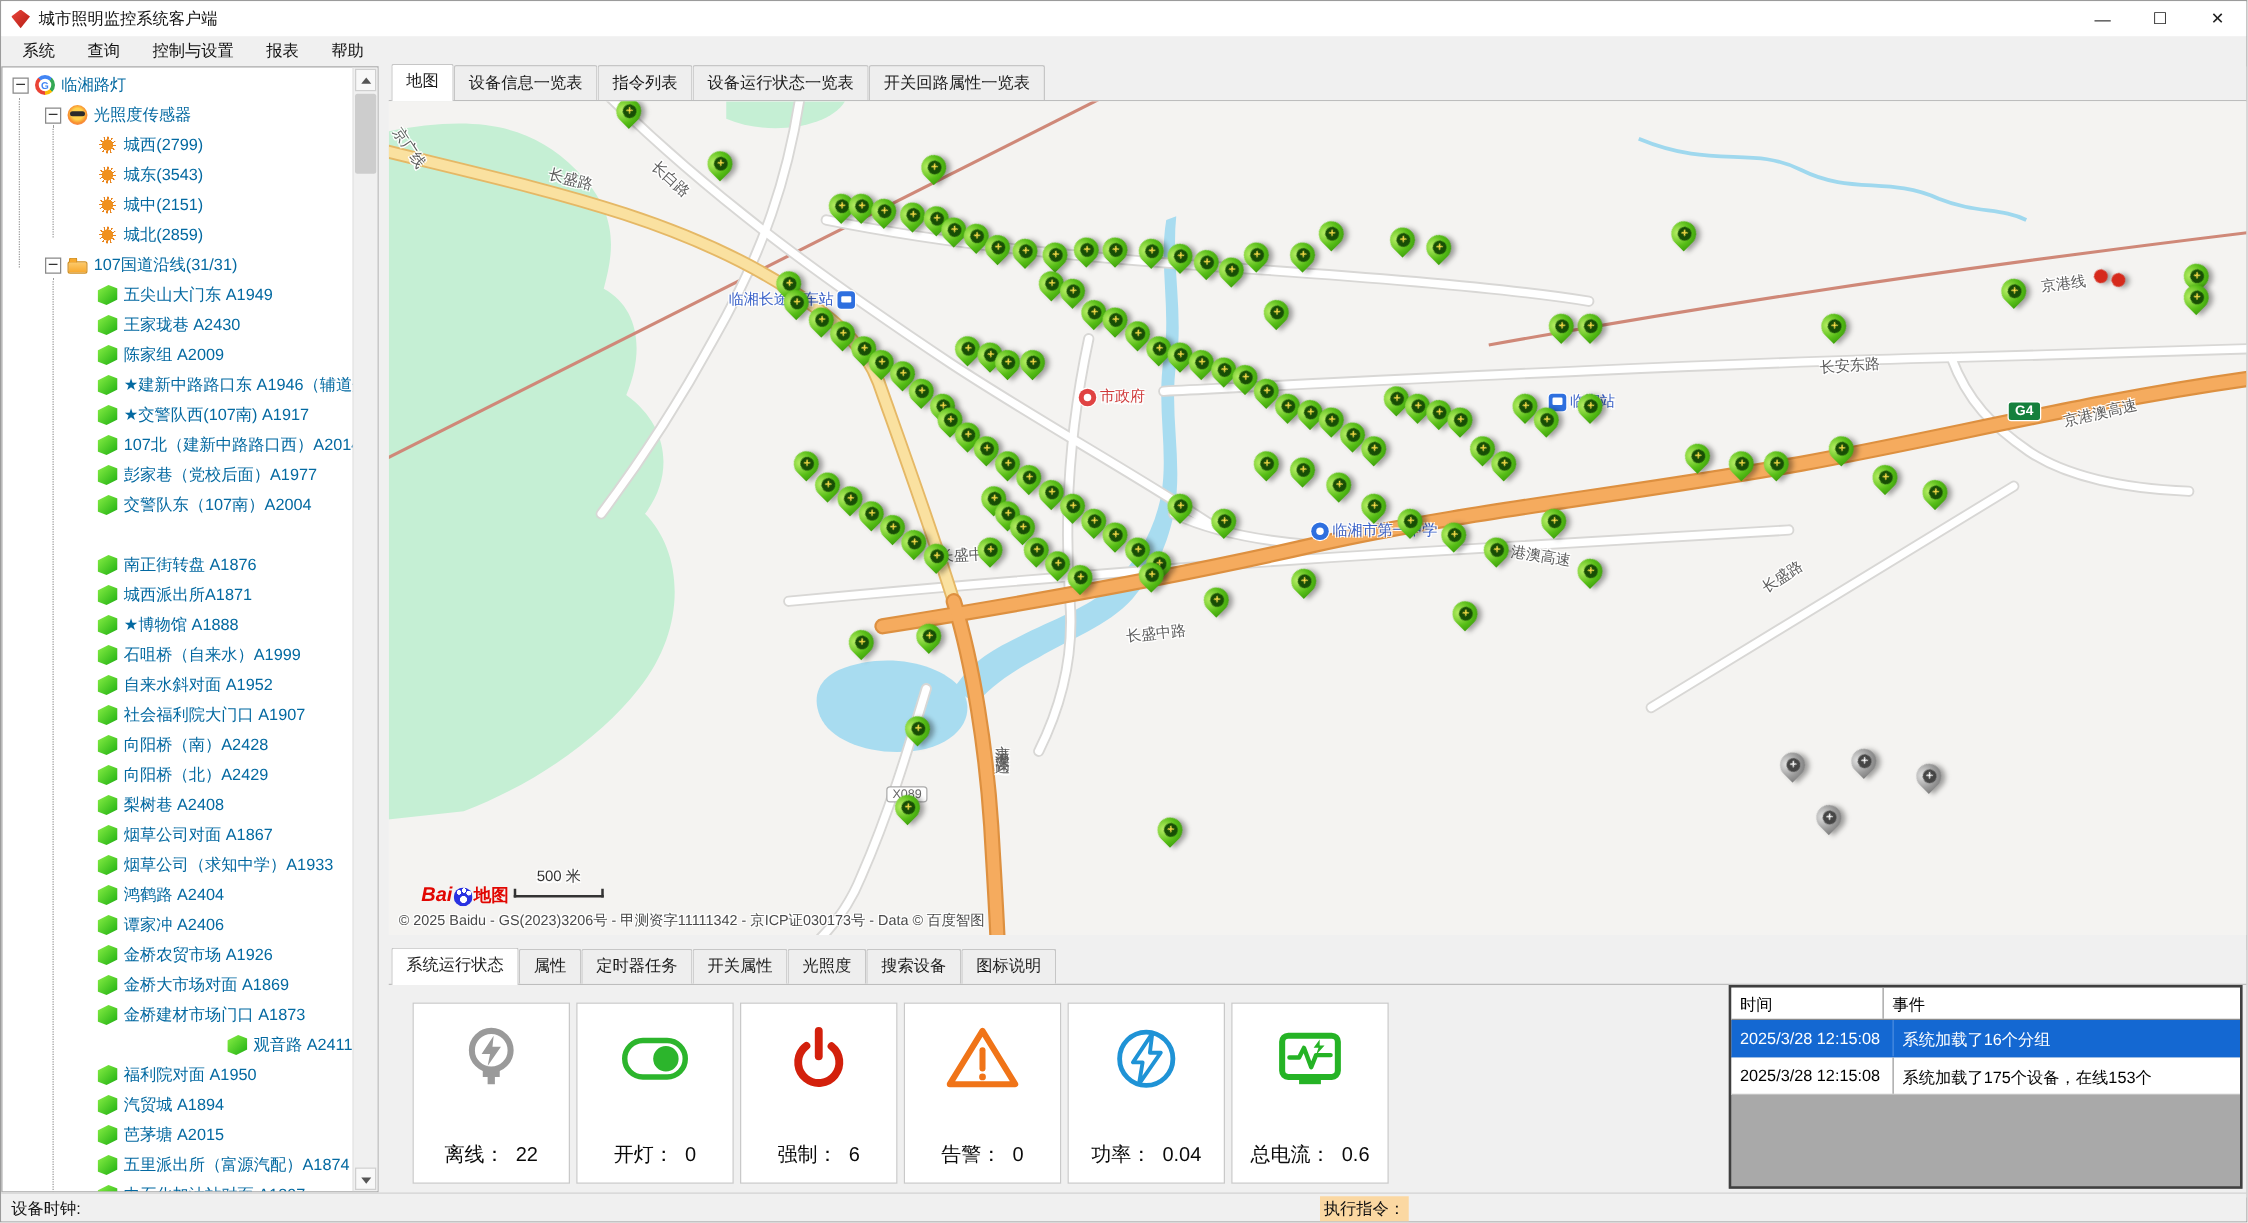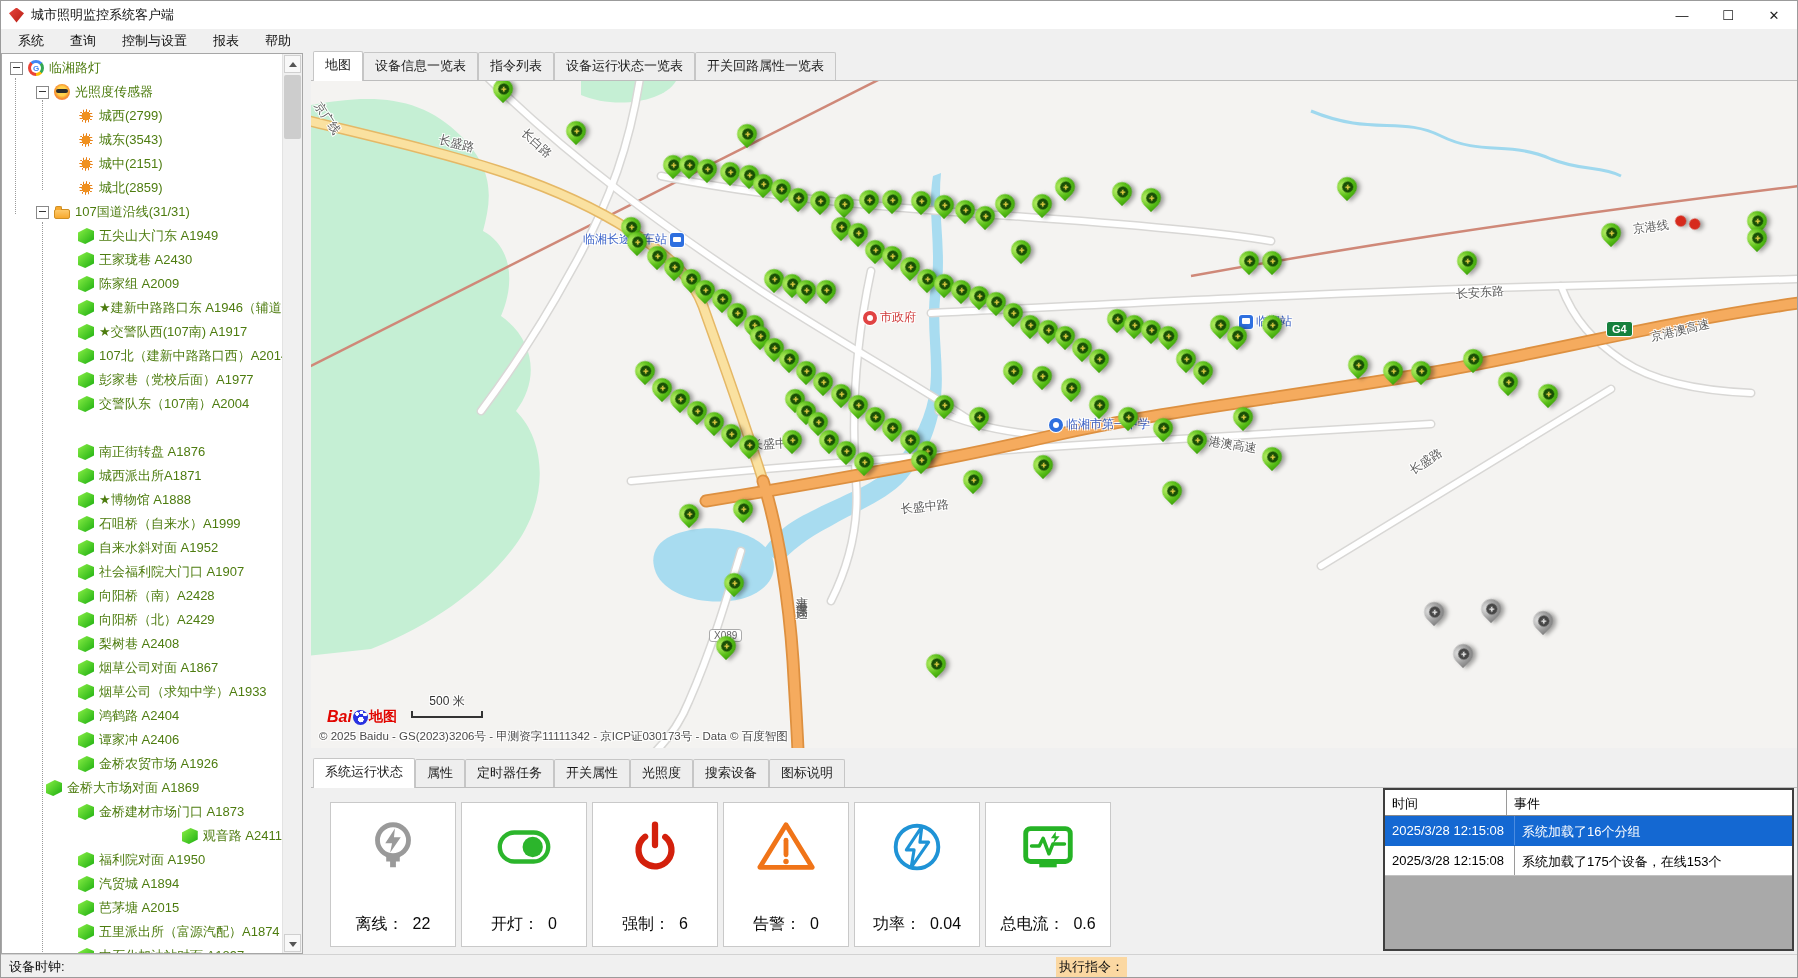--- a/index.html
+++ b/index.html
@@ -11,21 +11,21 @@
   .title{font-size:13px;color:#111;margin-left:7px}
   .win-btns{margin-left:auto;display:flex;height:100%}
   .win-btn{width:46px;display:flex;align-items:center;justify-content:center;font-size:13px;color:#222}
   
   .menubar{height:24px;background:#f0f0f0;display:flex;align-items:center;padding-left:4px;flex:none}
   .menu-item{font-size:13px;color:#111;padding:3px 13px}
   
   .main{flex:1;display:flex;background:#f0f0f0;min-height:0}
   .tree-panel{width:302px;flex:none;background:#fff;border:1px solid #a7a7a7;box-sizing:border-box;display:flex;overflow:hidden}
   .tree{flex:1;position:relative;padding-top:2px;overflow:hidden}
-  .trow{height:24px;display:flex;align-items:center;font-size:13px;color:#4d7c0f;white-space:nowrap;position:relative}
+  .trow{height:24px;display:flex;align-items:center;font-size:13px;color:#0369a1;white-space:nowrap;position:relative}
   .trow .lbl{margin-left:5px}
   .ebox{width:11px;height:11px;border:1px solid #898989;background:#fff;position:relative;flex:none;margin-right:5px}
   .ebox::after{content:"";position:absolute;left:2px;right:2px;top:4px;height:1px;background:#333}
   .ti{width:16px;height:16px;display:inline-block;position:relative;flex:none}
   .ti-g{border-radius:50%;background:conic-gradient(from -45deg,#4285f4 0 25%,#34a853 0 50%,#fbbc05 0 62%,#ea4335 0 100%)}
   .ti-g::after{content:"G";position:absolute;inset:3px;background:#fff;border-radius:50%;color:#4285f4;font-size:8px;font-weight:bold;display:flex;align-items:center;justify-content:center}
   .ti-sensor{border-radius:50%;background:radial-gradient(circle at 50% 45%,#ffd24d 0 38%,#f78f2e 62%,#ff7f9e 100%)}
   .ti-sensor::after{content:"";position:absolute;left:2px;right:2px;top:5px;height:4px;background:#2b2b2b;border-radius:2px}
   .ti-sun{border-radius:50%;background:radial-gradient(circle at 50% 50%,#f0911f 0 38%,rgba(240,145,31,0) 42%)}
   .ti-sun::after{content:"";position:absolute;inset:1px;border-radius:50%;background:repeating-conic-gradient(#e8831a 0deg 9deg,rgba(0,0,0,0) 9deg 30deg);mask:radial-gradient(circle,transparent 0 40%,#000 42%);-webkit-mask:radial-gradient(circle,transparent 0 40%,#000 42%)}
@@ -64,21 +64,21 @@
     text-shadow:1px 1px 0 #fff,-1px -1px 0 #fff,1px -1px 0 #fff,-1px 1px 0 #fff}
   .poi.red{color:#d03a3a}
   .ico{width:14px;height:14px;border-radius:3px;background:#2e6fdf;flex:none;position:relative;box-shadow:0 0 0 1px #fff}
   .ico::after{content:"";position:absolute;left:3px;top:4px;width:8px;height:5px;background:#fff;border-radius:1px}
   .ico-rail::after{top:3px;height:6px}
   .ico-school{border-radius:50%}.ico-school::after{left:4px;top:4px;width:6px;height:6px;border-radius:50%}
   .ico-gov{background:#e04343;border-radius:50%}.ico-gov::after{left:4px;top:4px;width:6px;height:6px;border-radius:50%}
   .badge{position:absolute;white-space:nowrap}
   .badge.g4{background:#15803d;color:#fff;border:1px solid #fff;border-radius:3px;padding:1px 5px;font-size:11px;font-weight:700}
   .badge.x{background:#fff;color:#666;border:1px solid #ababab;border-radius:3px;padding:0 4px;font-size:10px}
-  .bd-logo{position:absolute;left:16px;bottom:22px;display:flex;align-items:center}
+  .bd-logo{position:absolute;left:26px;bottom:22px;display:flex;align-items:center}
   .bd-bai{color:#e10601;font-weight:700;font-size:16px;font-style:italic}
   .bd-paw{width:15px;height:15px;border-radius:50%;margin:0 1px;
     background:radial-gradient(circle at 28% 26%,#fff 0 11%,rgba(0,0,0,0) 13%),radial-gradient(circle at 55% 16%,#fff 0 11%,rgba(0,0,0,0) 13%),radial-gradient(circle at 80% 30%,#fff 0 11%,rgba(0,0,0,0) 13%),radial-gradient(circle at 52% 64%,#fff 0 22%,rgba(0,0,0,0) 24%),#2932e1}
   .bd-map{color:#e10601;font-weight:700;font-size:14px}
   .scalebar{position:absolute;left:100px;bottom:30px;width:72px;text-align:center;font-size:12px;color:#333;
     text-shadow:1px 1px 0 #fff,-1px -1px 0 #fff,1px -1px 0 #fff,-1px 1px 0 #fff}
   .scalebar .line{height:5px;border-bottom:2px solid #333;border-left:2px solid #333;border-right:2px solid #333;margin-top:1px}
   .attribution{position:absolute;left:8px;bottom:4px;font-size:11.5px;color:#4a4a4a;white-space:nowrap;
     text-shadow:1px 1px 0 #fff,-1px -1px 0 #fff,1px -1px 0 #fff,-1px 1px 0 #fff}
   
@@ -242,21 +242,21 @@
             <span class="lbl">鸿鹤路 A2404</span>
           </div>
           <div class="trow" style="padding-left: 76px;">
             <span class="ti ti-device"></span>
             <span class="lbl">谭家冲 A2406</span>
           </div>
           <div class="trow" style="padding-left: 76px;">
             <span class="ti ti-device"></span>
             <span class="lbl">金桥农贸市场 A1926</span>
           </div>
-          <div class="trow" style="padding-left: 44px; text-align: center;">
+          <div class="trow" style="padding-left: 76px; text-align: center;">
             <span class="ti ti-device"></span>
             <span class="lbl">金桥大市场对面 A1869</span>
           </div>
           <div class="trow" style="padding-left: 76px;">
             <span class="ti ti-device"></span>
             <span class="lbl">金桥建材市场门口 A1873</span>
           </div>
           <div class="trow" style="padding-left: 76px; justify-content: flex-end;">
             <span class="ti ti-device"></span>
             <span class="lbl">观音路 A2411</span>

